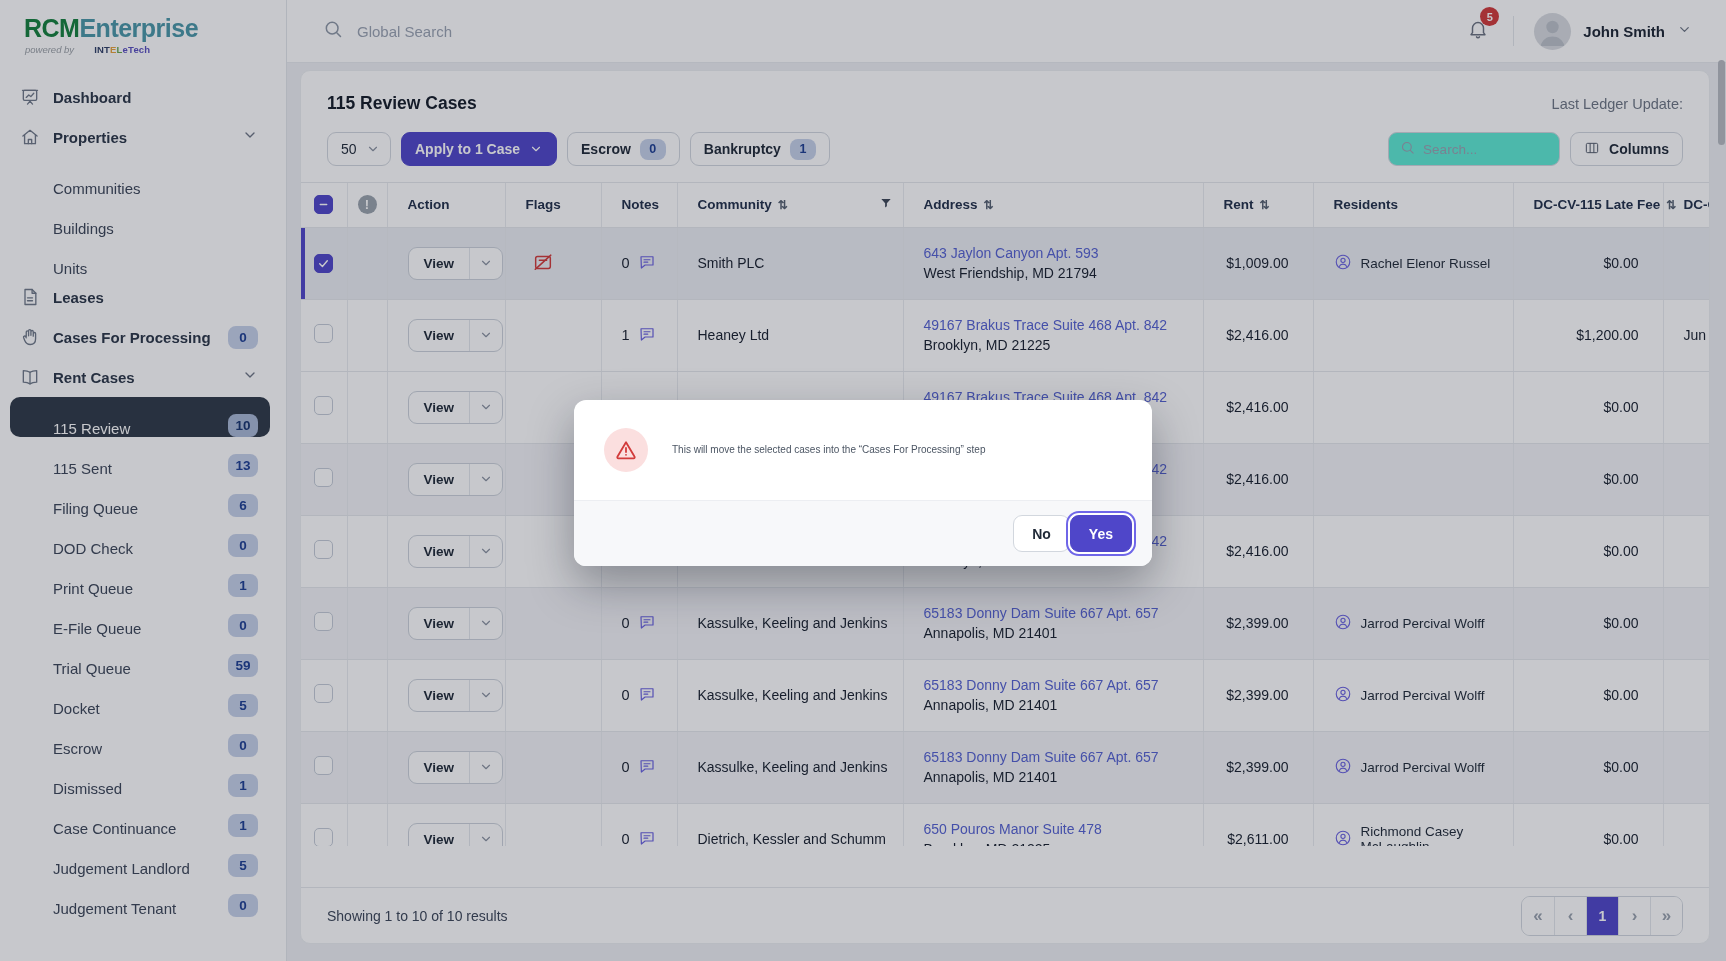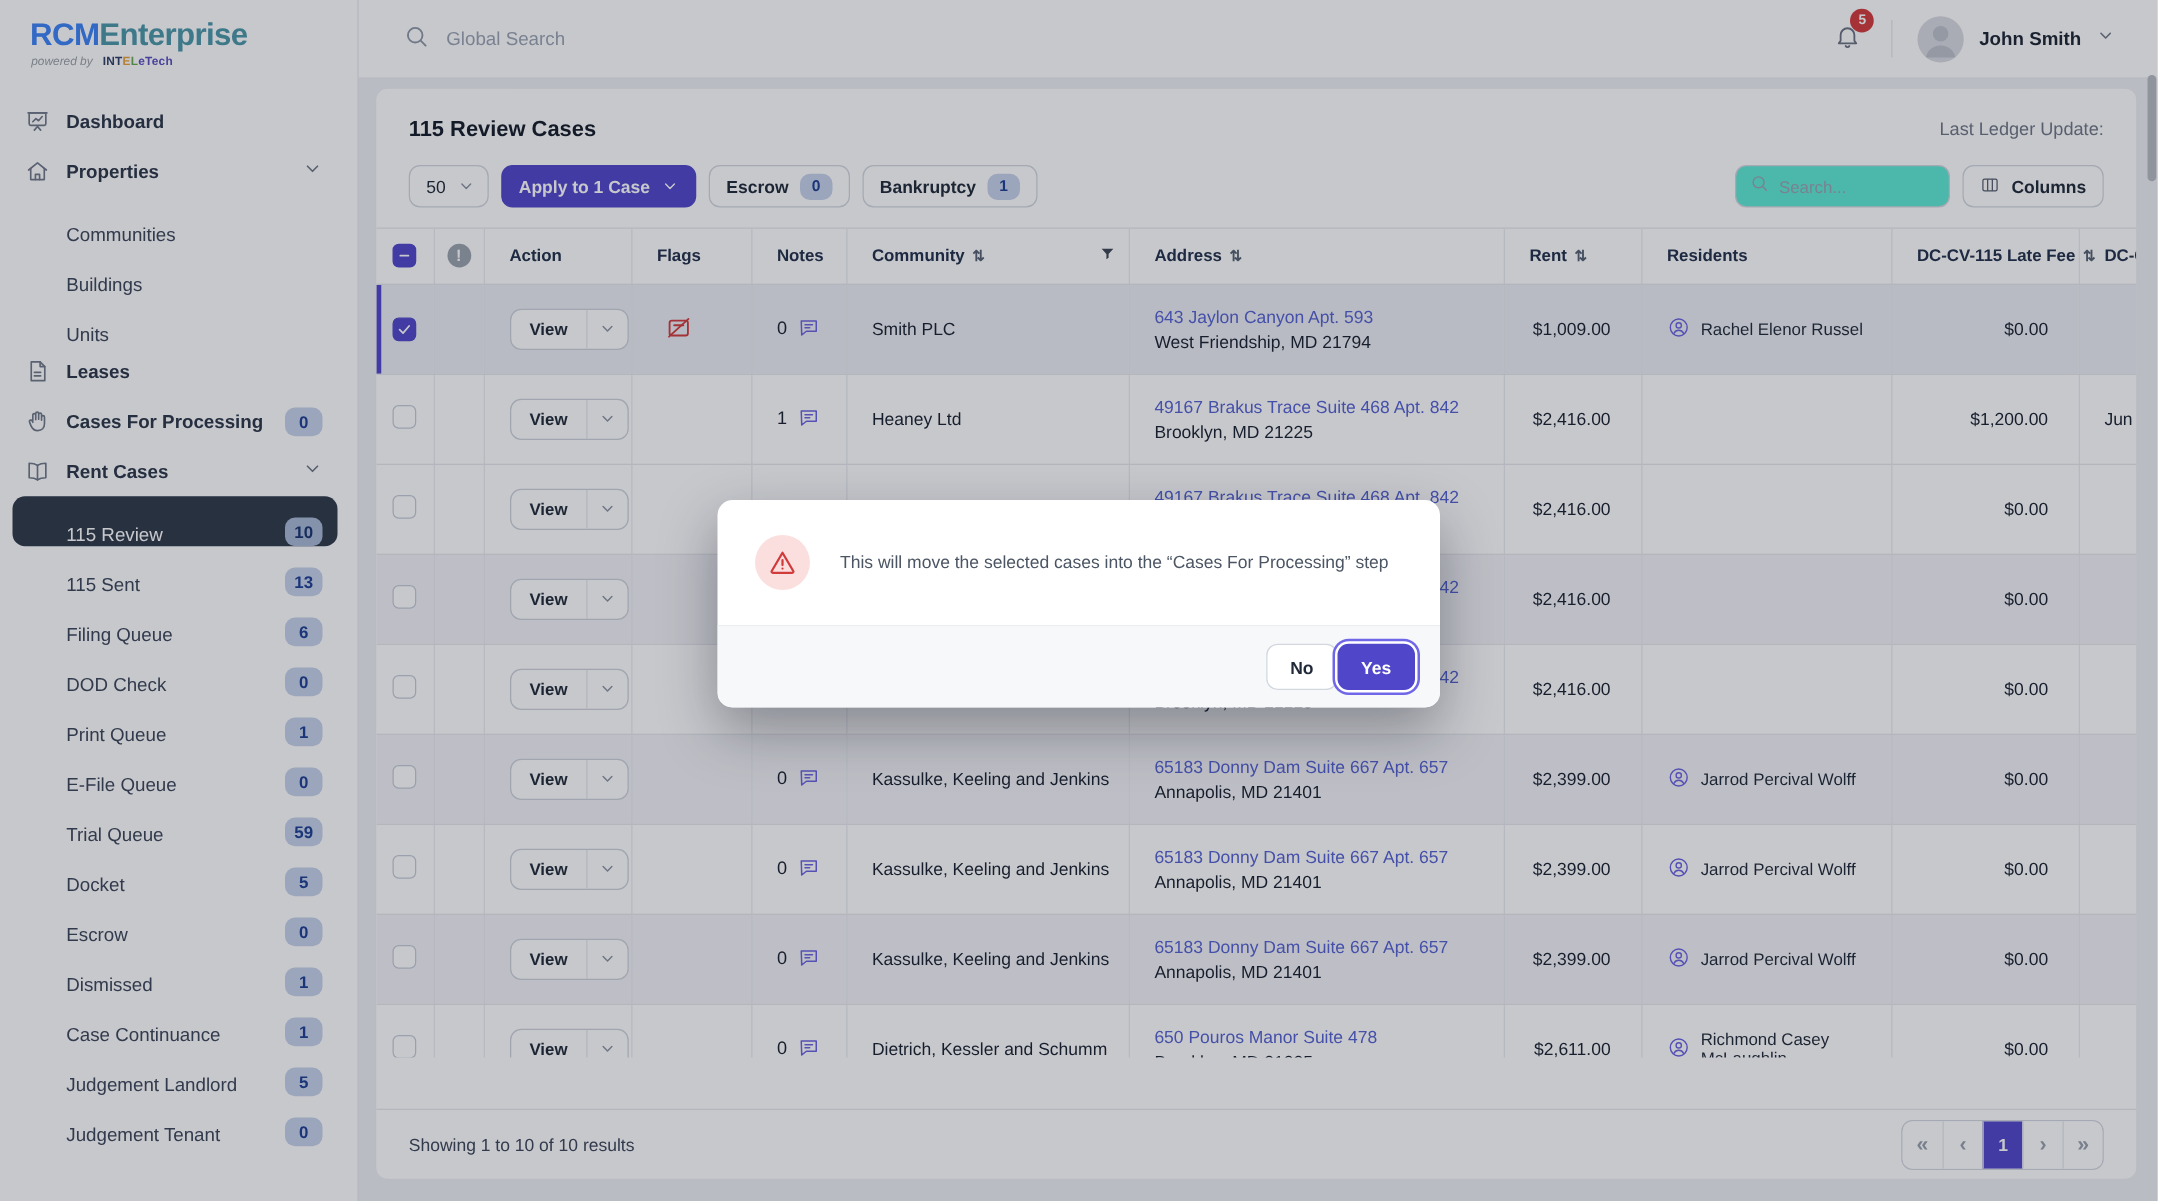--- a/index.html
+++ b/index.html
@@ -5,24 +5,24 @@
   * { box-sizing: border-box; margin: 0; padding: 0; }
   html,body { width:1726px; height:961px; overflow:hidden; }
   body { font-family:"Liberation Sans", sans-serif; background:#eef0f3; position:relative; }
 
   .app { display:flex; height:100%; }
 
   
   .sidebar { width:287px; min-width:287px; background:#ffffff; border-right:1px solid #e3e6ea;
              padding:14px 16px 0 10px; overflow:hidden; }
   .logo-line1 { font-size:25px; font-weight:bold; letter-spacing:-0.5px; padding-left:14px; }
-  .logo-rcm { color:#3b82f6; }
+  .logo-rcm { color:#15803d; }
   .logo-ent { color:#4a97a8; }
   .logo-line2 { padding-left:15px; font-size:9.5px; margin-top:1px; }
-  .powered { color:#9aa0a6; font-style:italic; margin-right:8px;text-align:right; }
+  .powered { color:#9aa0a6; font-style:italic; margin-right:20px;text-align:right; }
   .company { font-weight:bold; letter-spacing:0.2px; }
   .company .c1{color:#2f3f66}.company .c2{color:#e8a23b}.company .c3{color:#67a84e}.company .c4{color:#5a50c0}
 
   .nav { margin-top:22px; }
   .nav-item { height:40px; display:flex; align-items:center; gap:13px; padding:0 12px 0 10px;
               border-radius:10px; cursor:pointer; }
   .nav-icon { width:20px; height:20px; flex:none; display:flex; align-items:center; }
   .nav-icon svg { width:20px; height:20px; stroke:#707a89; fill:none; stroke-width:1.6;
                   stroke-linecap:round; stroke-linejoin:round; }
   .nav-label { font-size:15px; font-weight:bold; color:#2b3647; flex:1; white-space:nowrap; }
@@ -166,21 +166,21 @@
 
   
   .overlay { position:absolute; inset:0; background:rgba(22,27,42,0.24); z-index:50; }
   .modal { position:absolute; left:574px; top:400px; width:578px; z-index:60; background:#fff;
            border-radius:12px; box-shadow:0 18px 45px rgba(15,20,35,0.35); overflow:hidden; }
   .modal-body { display:flex; align-items:center; gap:24px; padding:28px 30px; min-height:97px; }
   .warn-circle { width:44px; height:44px; min-width:44px; border-radius:50%; background:#fbdfdf;
                  display:flex; align-items:center; justify-content:center; }
   .warn-circle svg { width:24px; height:24px; stroke:#d23b3b; fill:none; stroke-width:1.8;
                      stroke-linecap:round; stroke-linejoin:round; }
-  .modal-msg { font-size:14px; color:#4b5563; line-height:1.4; }
+  .modal-msg { font-size:10px; color:#4b5563; line-height:1.4; }
   .modal-foot { background:#f7f8fa; border-top:1px solid #eceef2; padding:14px 20px; display:flex;
                 justify-content:flex-end; gap:0; }
   .m-btn { height:37px; padding:0 18px; border-radius:9px; font-size:14px; font-weight:bold;
            cursor:pointer; font-family:inherit; }
   .m-btn-no { background:#fff; border:1px solid #d2d7de; color:#1f2937; }
   .m-btn-yes { background:#4f46c9; border:1px solid #4f46c9; color:#fff;
                box-shadow:0 0 0 2px #fff, 0 0 0 4px #6f66e8; }
 </style>
 </head>
 <body>

